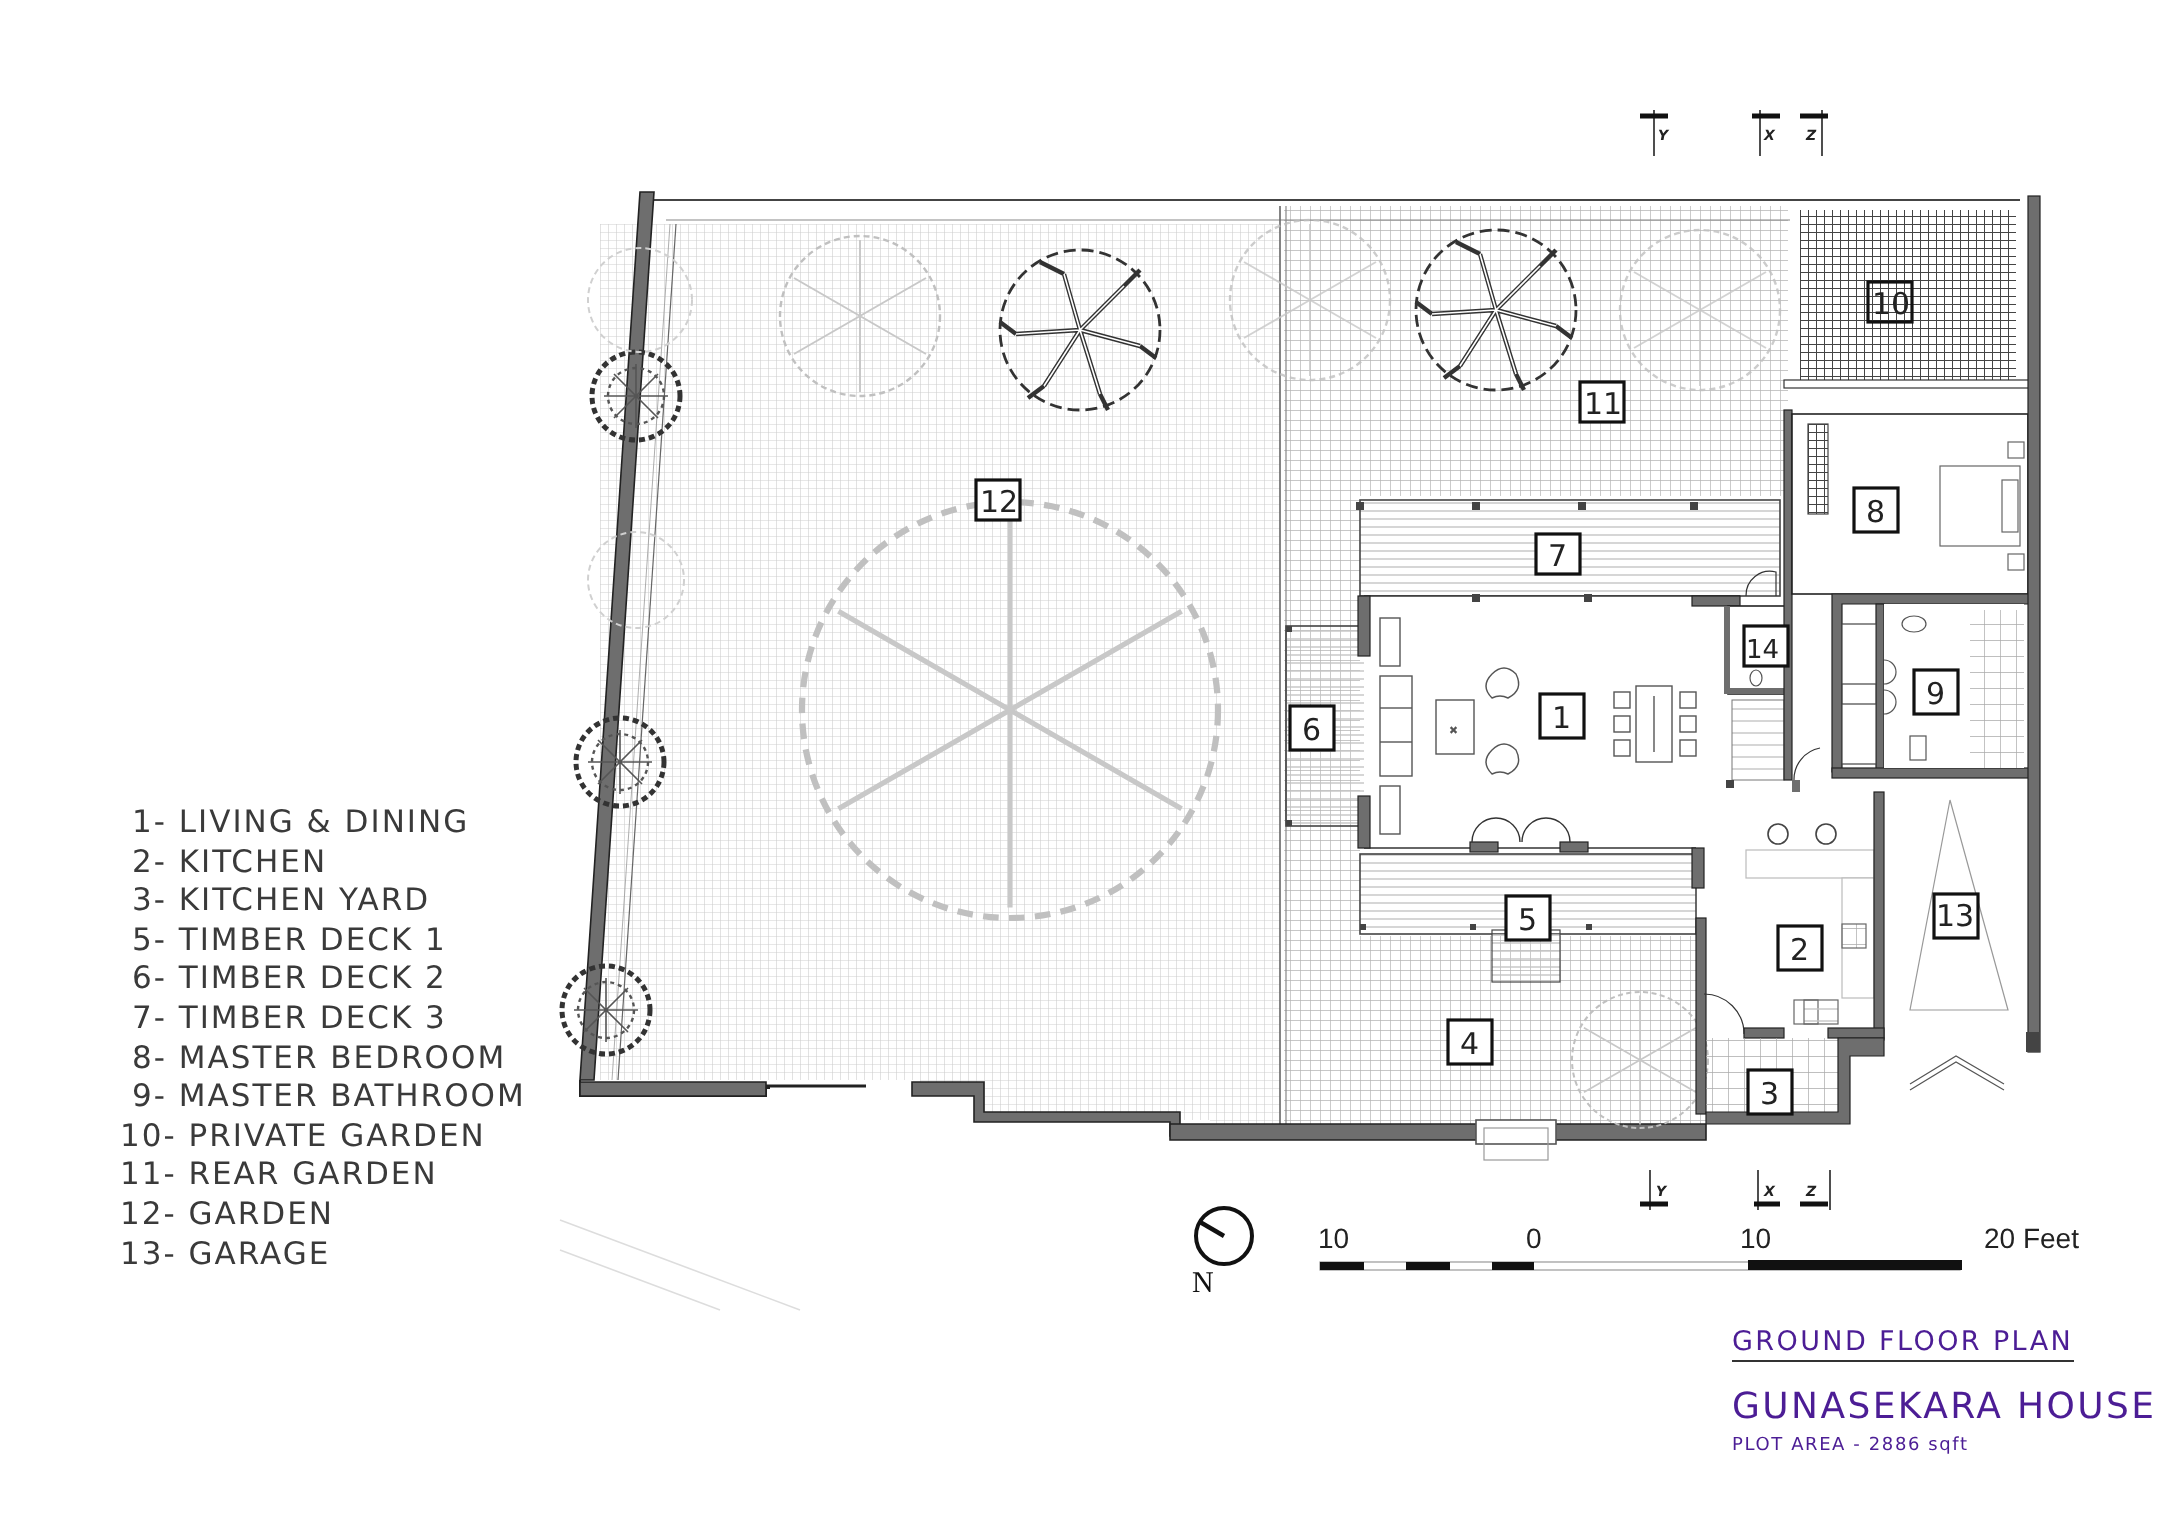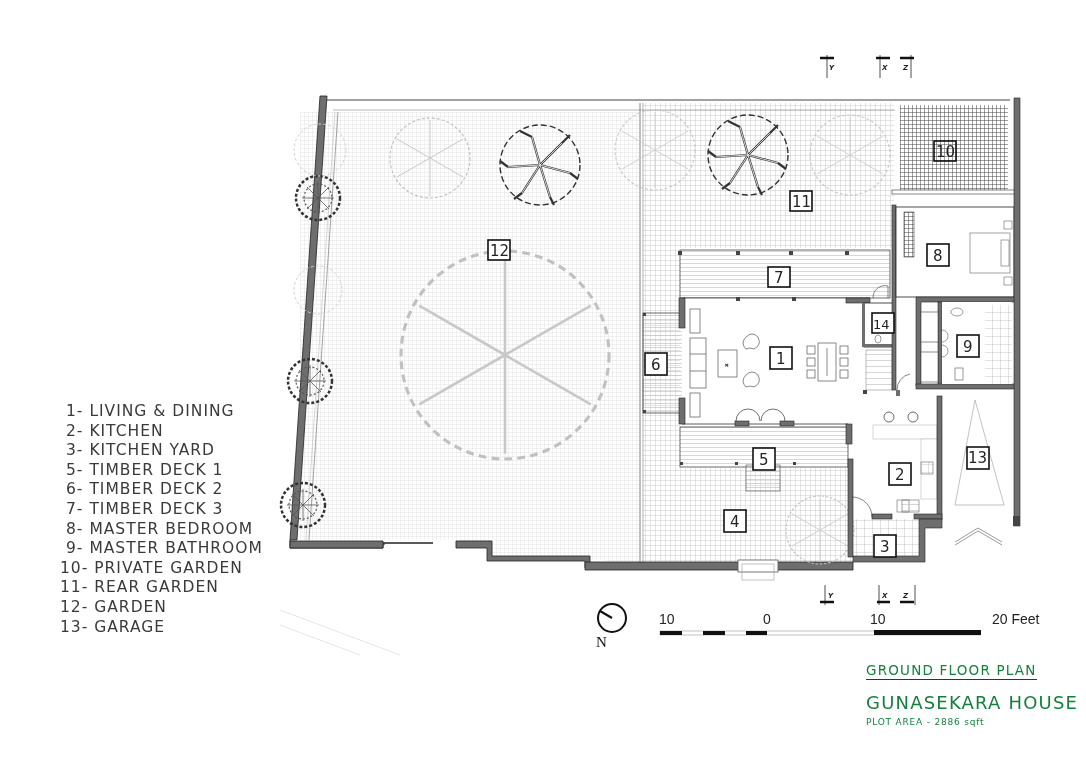--- a/index.html
+++ b/index.html
@@ -1,21 +1,21 @@
 <!DOCTYPE html>
 <html><head>
 <meta charset="utf-8">
 <style>
   html,body{margin:0;padding:0;background:#fff;}
   body{width:1086px;height:768px;position:relative;overflow:hidden;font-family:"Liberation Sans","DejaVu Sans",sans-serif;color:#333;}
   #plan{position:absolute;left:0;top:0;}
   .legend{position:absolute;left:60px;top:402px;font-family:"DejaVu Sans",sans-serif;font-size:15.5px;letter-spacing:1px;color:#3a3a3a;line-height:19.6px;}
   .legend div{white-space:nowrap;}
   .legend .pad{padding-left:6px;}
-  .title-block{position:absolute;left:866px;top:660px;font-family:"DejaVu Sans",sans-serif;color:#15803d;}
+  .title-block{position:absolute;left:866px;top:660px;font-family:"DejaVu Sans",sans-serif;color:#4c1d95;}
   .plan-title{font-size:13.5px;letter-spacing:1.2px;border-bottom:1.5px solid #333;padding-bottom:1px;display:inline-block;}
   .house-name{font-size:18px;letter-spacing:1.2px;margin-top:12px;}
   .plot-area{font-size:9px;letter-spacing:.8px;margin-top:4px;}
   .scale-lbl{position:absolute;font-family:"Liberation Sans",sans-serif;font-size:14px;color:#222;}
   .north-n{position:absolute;left:596px;top:634px;font-family:"Liberation Serif",serif;font-size:15px;color:#111;}
   .room-tag{font-family:"DejaVu Sans",sans-serif;font-size:15px;fill:#222;}
   .sec{font-family:"DejaVu Sans",sans-serif;font-size:7px;font-style:italic;font-weight:bold;fill:#222;}
 </style>
 </head>
 <body>

